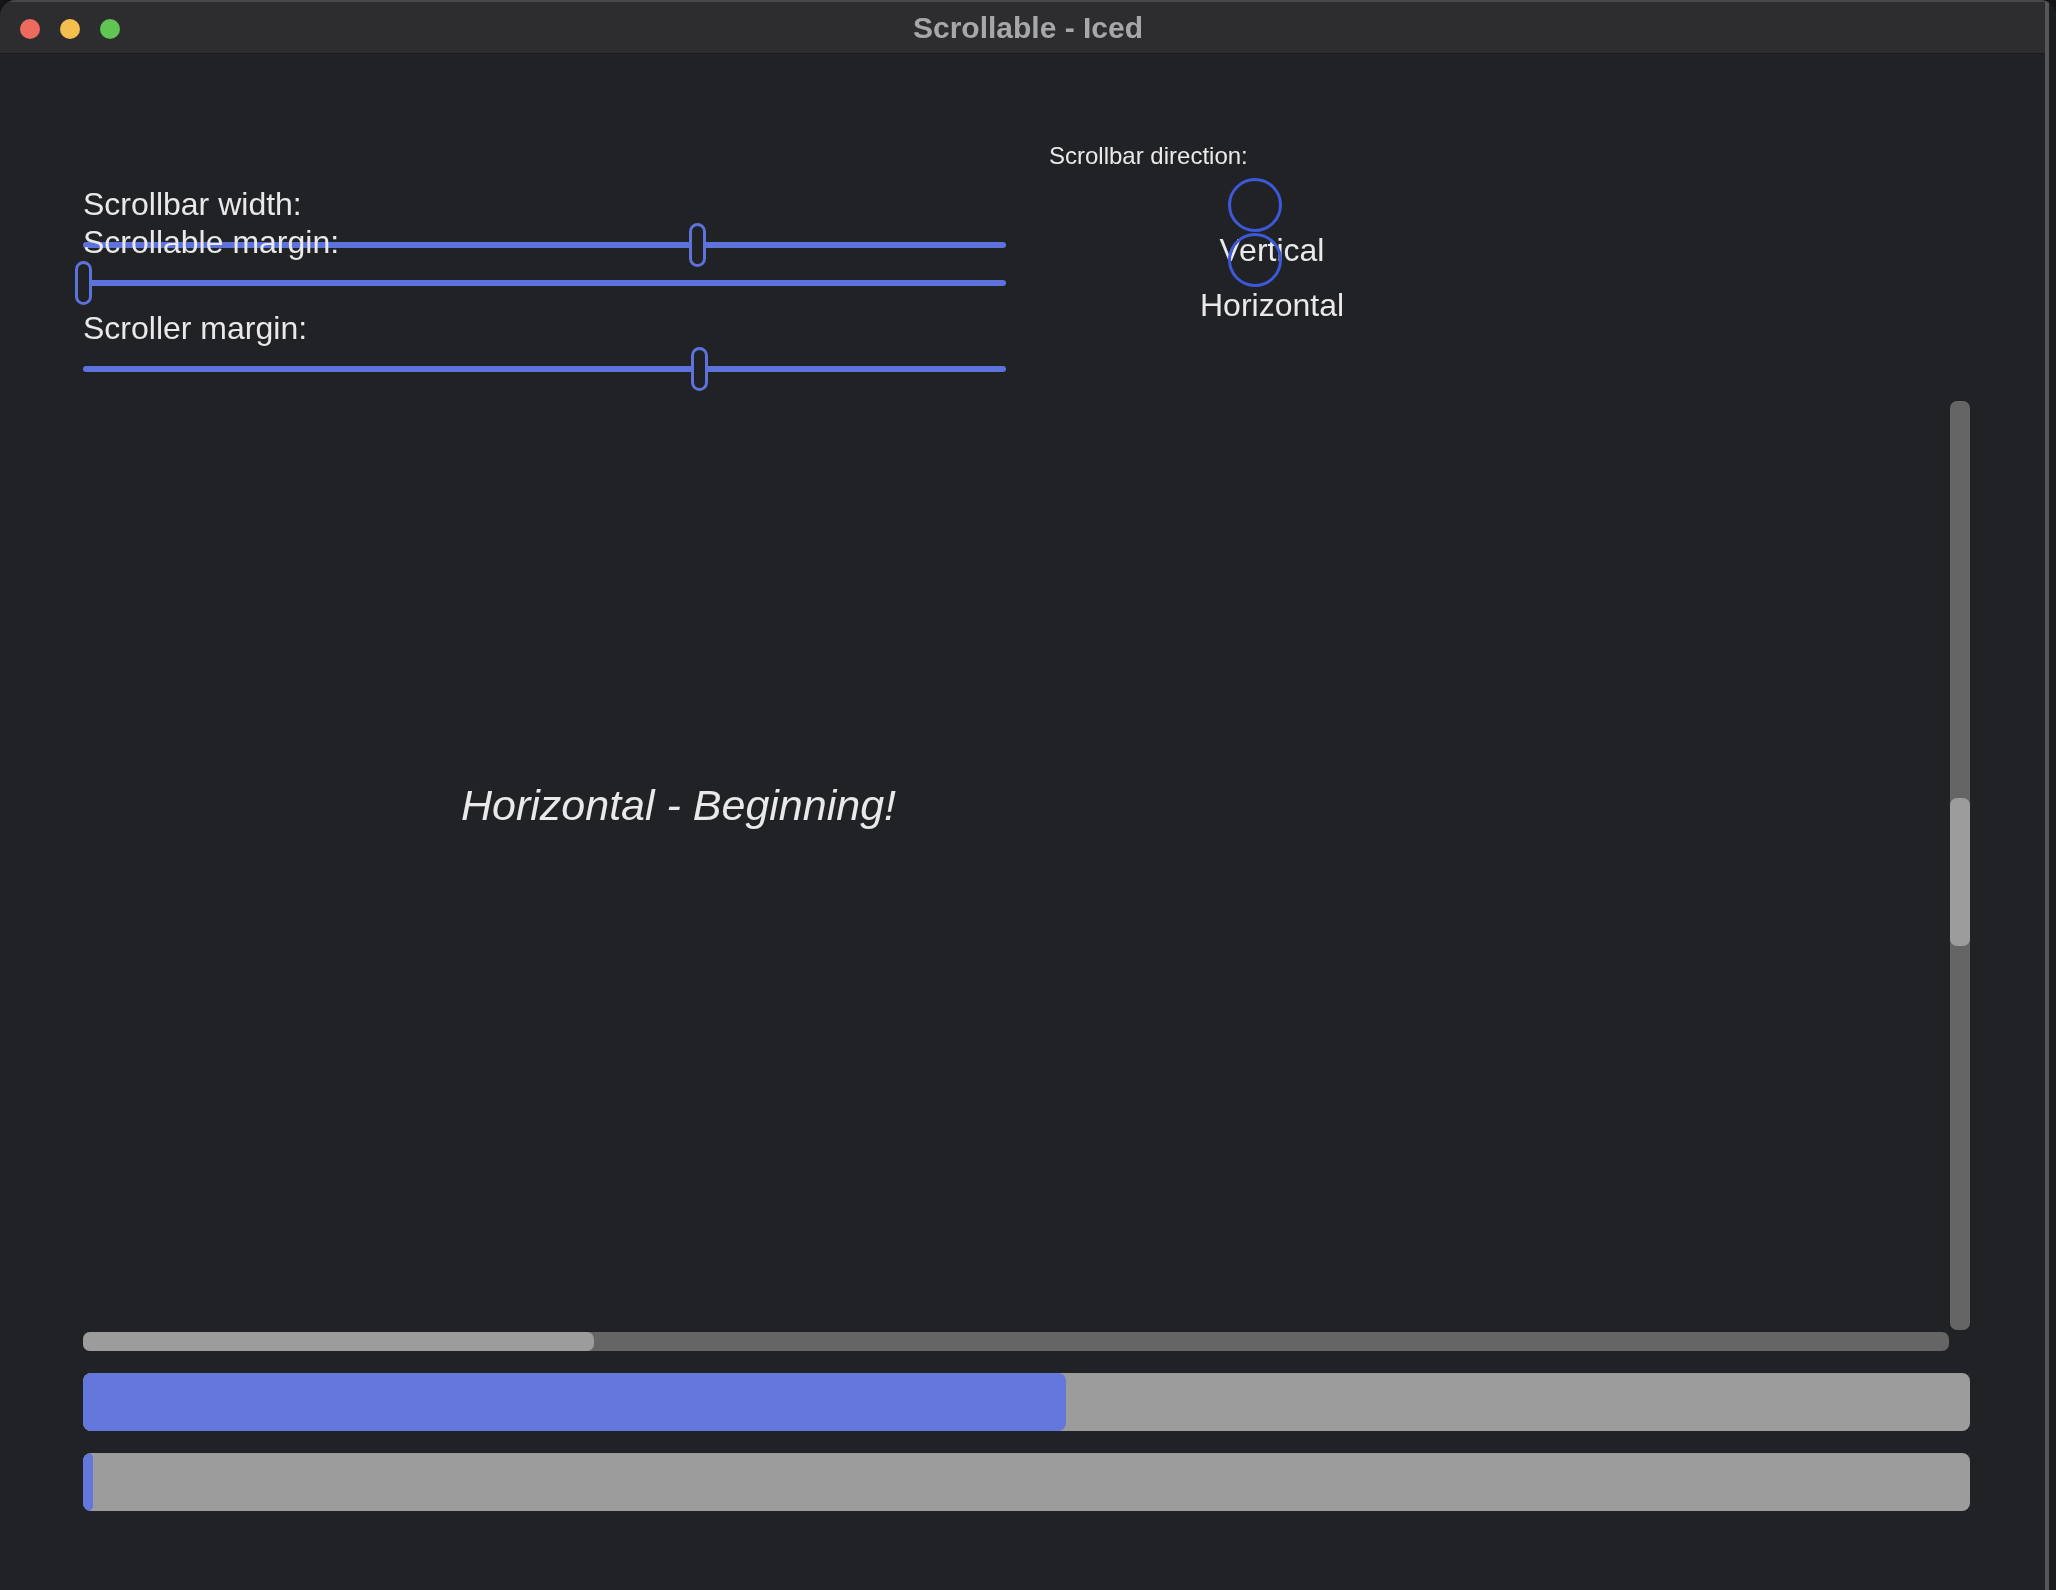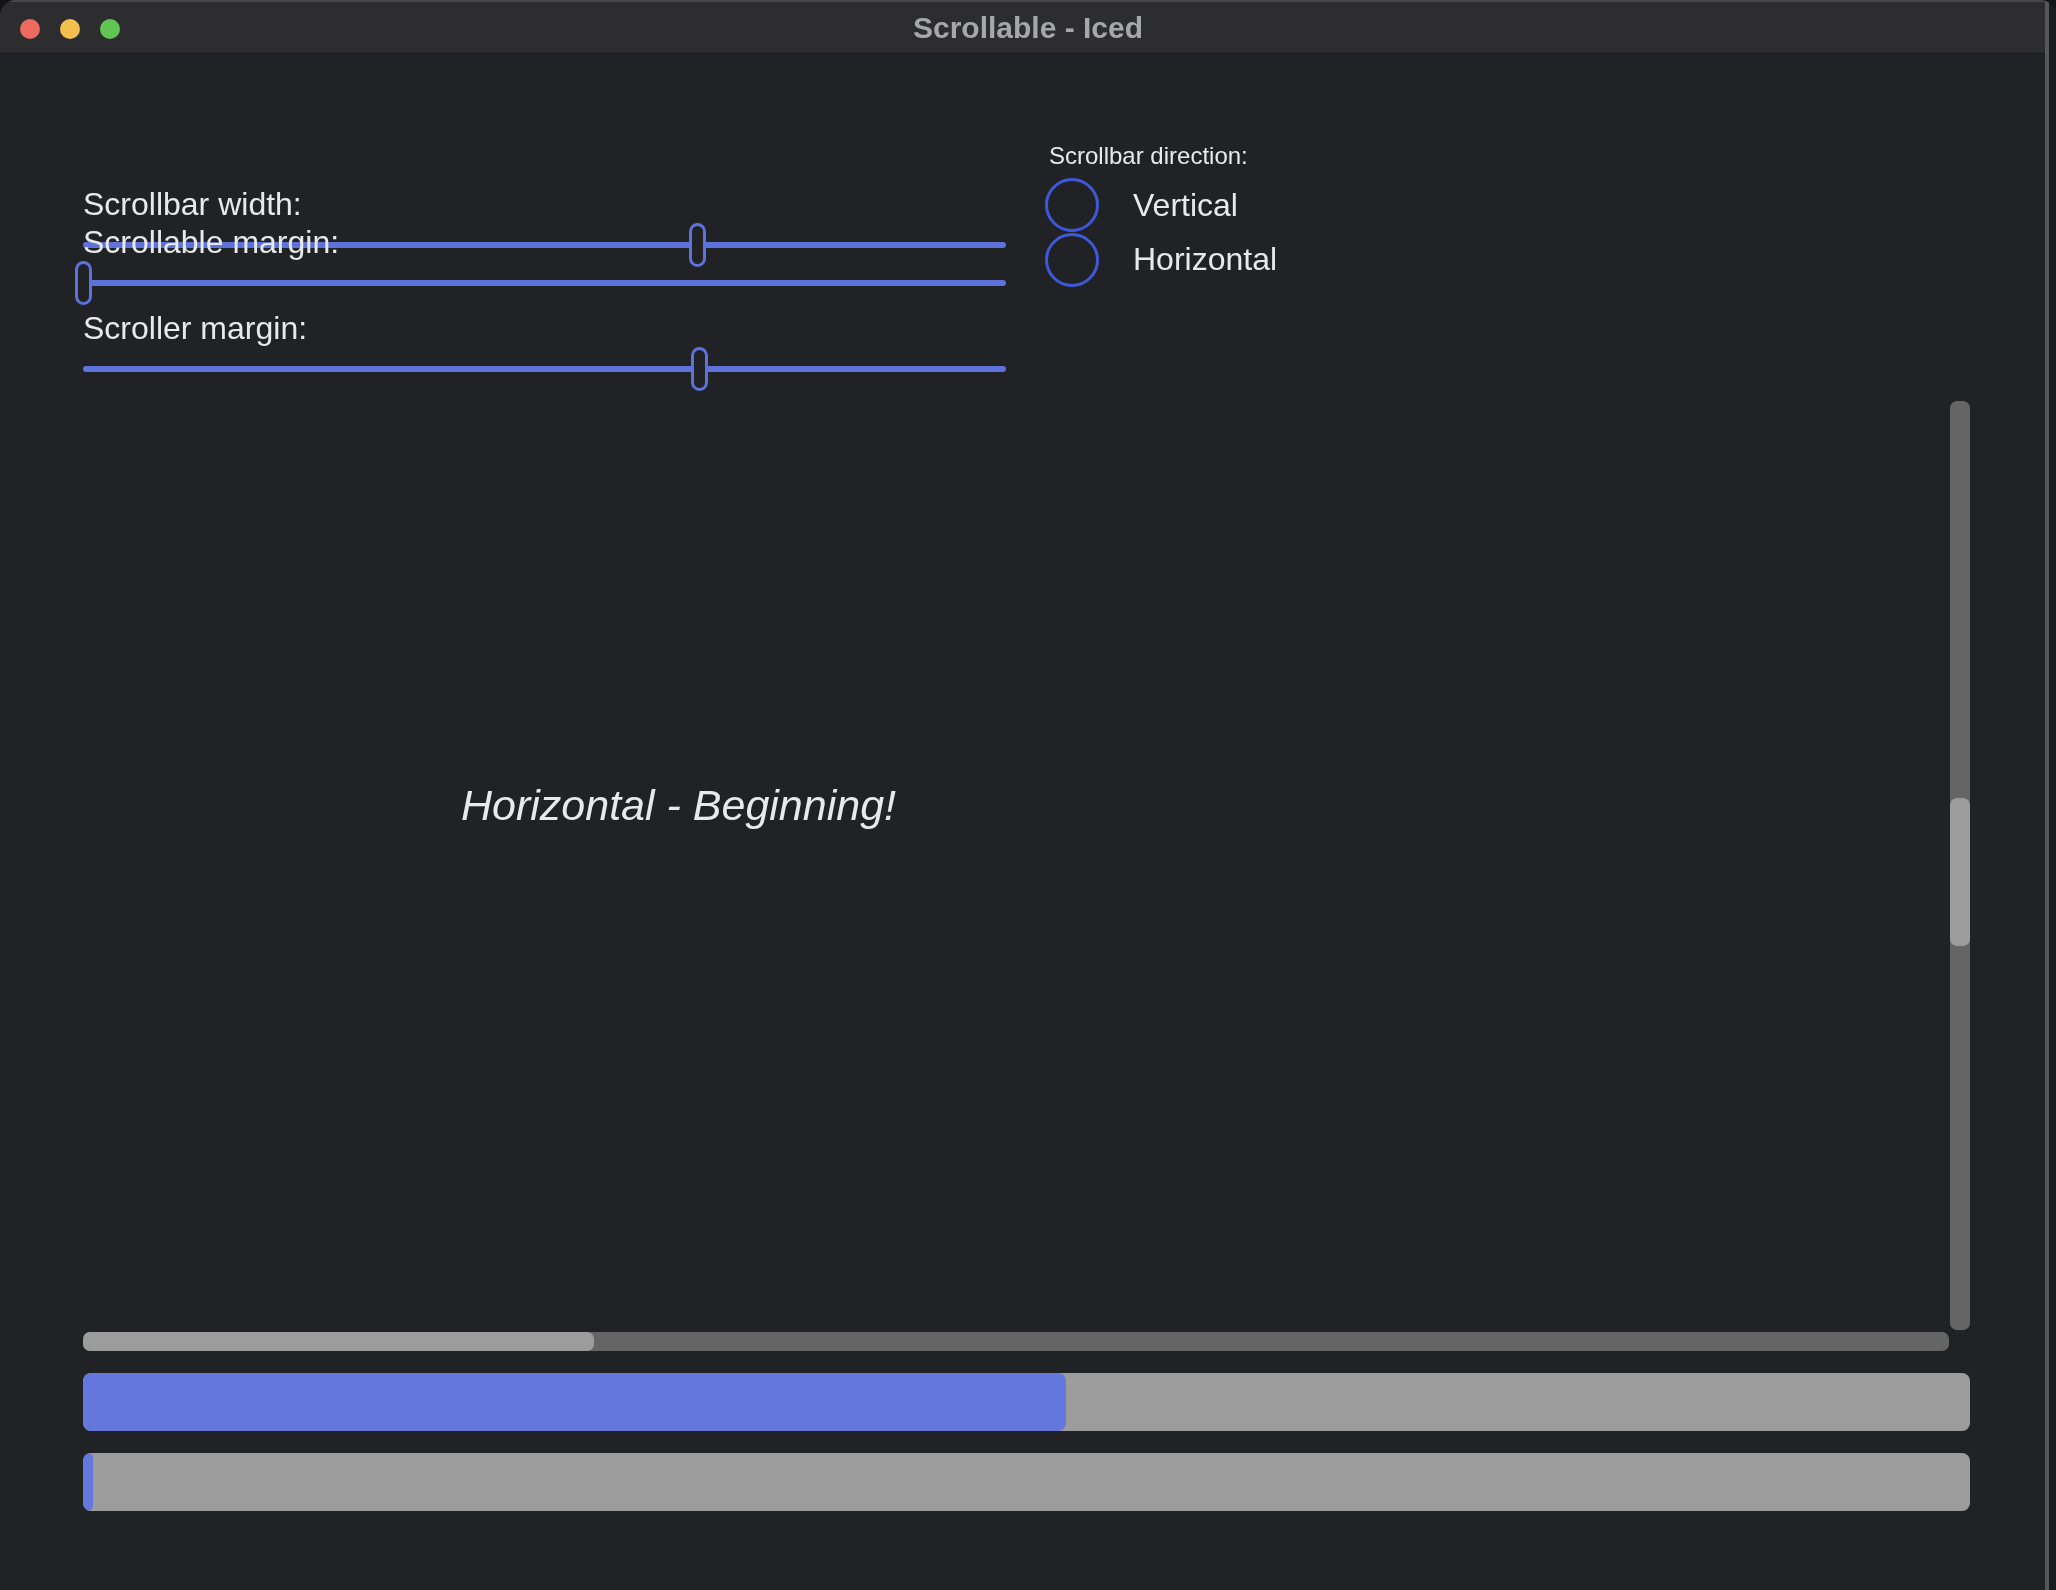--- a/index.html
+++ b/index.html
@@ -48,21 +48,21 @@
     position:absolute;top:39px;width:17px;height:44px;border-radius:9px;
     background:var(--background);border:3px solid var(--slider-blue);cursor:grab;
   }
   
   #direction-group{position:absolute;left:1045px;top:136px;width:420px;height:220px;}
   .group-label{
     position:absolute;left:4px;top:0;height:40px;line-height:40px;
     font-size:24px;color:var(--text);white-space:nowrap;
   }
   #radio-options{position:absolute;left:0;top:42px;width:100%;}
-  .radio-option{display:flex;align-items:center;height:54px;margin-bottom:0.5px;cursor:pointer;}
+  .radio-option{display:flex;align-items:center;height:54px;margin-bottom:0.5px;cursor:pointer;flex-direction:column;}
   .radio-circle{
     width:54px;height:54px;border-radius:50%;border:3px solid var(--radio-blue);
     display:flex;align-items:center;justify-content:center;flex:0 0 auto;
   }
   .radio-dot{width:28px;height:28px;border-radius:50%;background:var(--radio-dot-blue);}
   .radio-label{margin-left:34px;font-size:32px;color:var(--text);white-space:nowrap;}
   
   .scroll-btn{
     position:absolute;left:142px;top:740px;width:241px;height:78px;
     background:var(--accent-blue);color:#ffffff;border:none;border-radius:8px;

